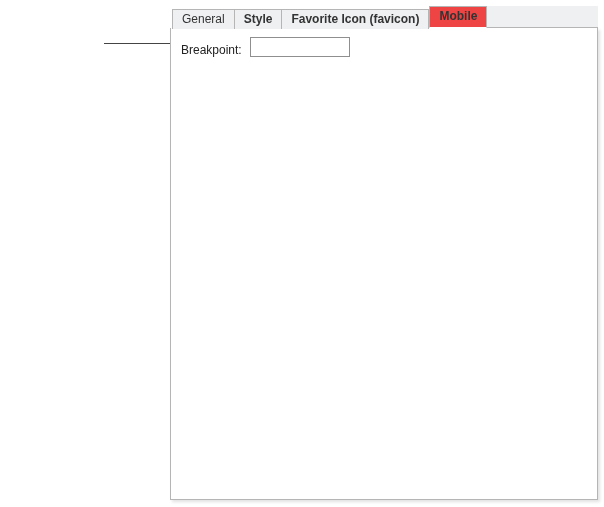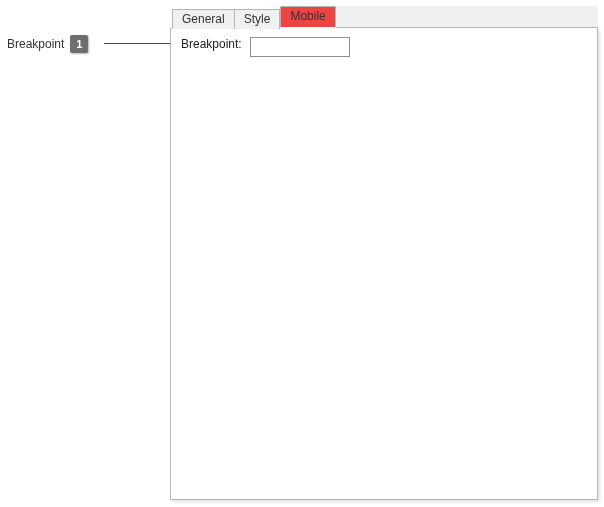--- a/index.html
+++ b/index.html
@@ -76,21 +76,21 @@
     padding: 3px 9px 16px 9px;
     font-size: 12px;
     color: #333;
     margin-right: 0px;
     position: relative;
     top: 1px;
     cursor: pointer;
     height: 20px;
     line-height: 13px;
   }
-  .tab + .tab { border-left: none; }
+  .tab + .tab { border-left: none; font-weight: bold; }
   .tab.active {
     background: #ef4444;
     border-bottom: 1px solid #fff;
     height: 22px;
     top: 0;
     z-index: 2;
     border-left: 1px solid #b5b5b5;
   }
   .tabs-strip-fill {
     flex: 1;
@@ -103,51 +103,48 @@
   .panel-body {
     border: 1px solid #b5b5b5;
     border-top: none;
     height: calc(100% - 22px);
     background: #fff;
     padding: 9px 10px;
     box-shadow: 2px 2px 3px rgba(0,0,0,0.12);
   }
   .row {
     display: flex;
-    align-items: flex-start;
+    align-items: flex-end;
     gap: 8px;
   }
   .field-label {
     font-size: 12px;
     color: #222;
   }
   .field-input {
     width: 100px;
     height: 20px;
     border: 1px solid #8f8f8f;
     background: #fff;
     font-size: 12px;
     padding: 0 4px;
   }
 </style>
 </head>
 <body>
 
 <div class="wrap">
 
-  <div class="callout">
-    <span class="callout-label">Breakpoint</span>
-    <span class="callout-badge">1</span>
-  </div>
   <div class="callout-line"></div>
 
   <div class="panel">
     <div class="tabs">
       <div class="tab">General</div>
       <div class="tab">Style</div>
+      <div class="tab">Favorite Icon (favicon)</div>
       <div class="tab active">Mobile</div>
       <div class="tabs-strip-fill"></div>
     </div>
     <div class="panel-body">
       <div class="row">
         <span class="field-label">Breakpoint:</span>
         <input class="field-input" type="text" value="" style="">
       </div>
     </div>
   </div>

